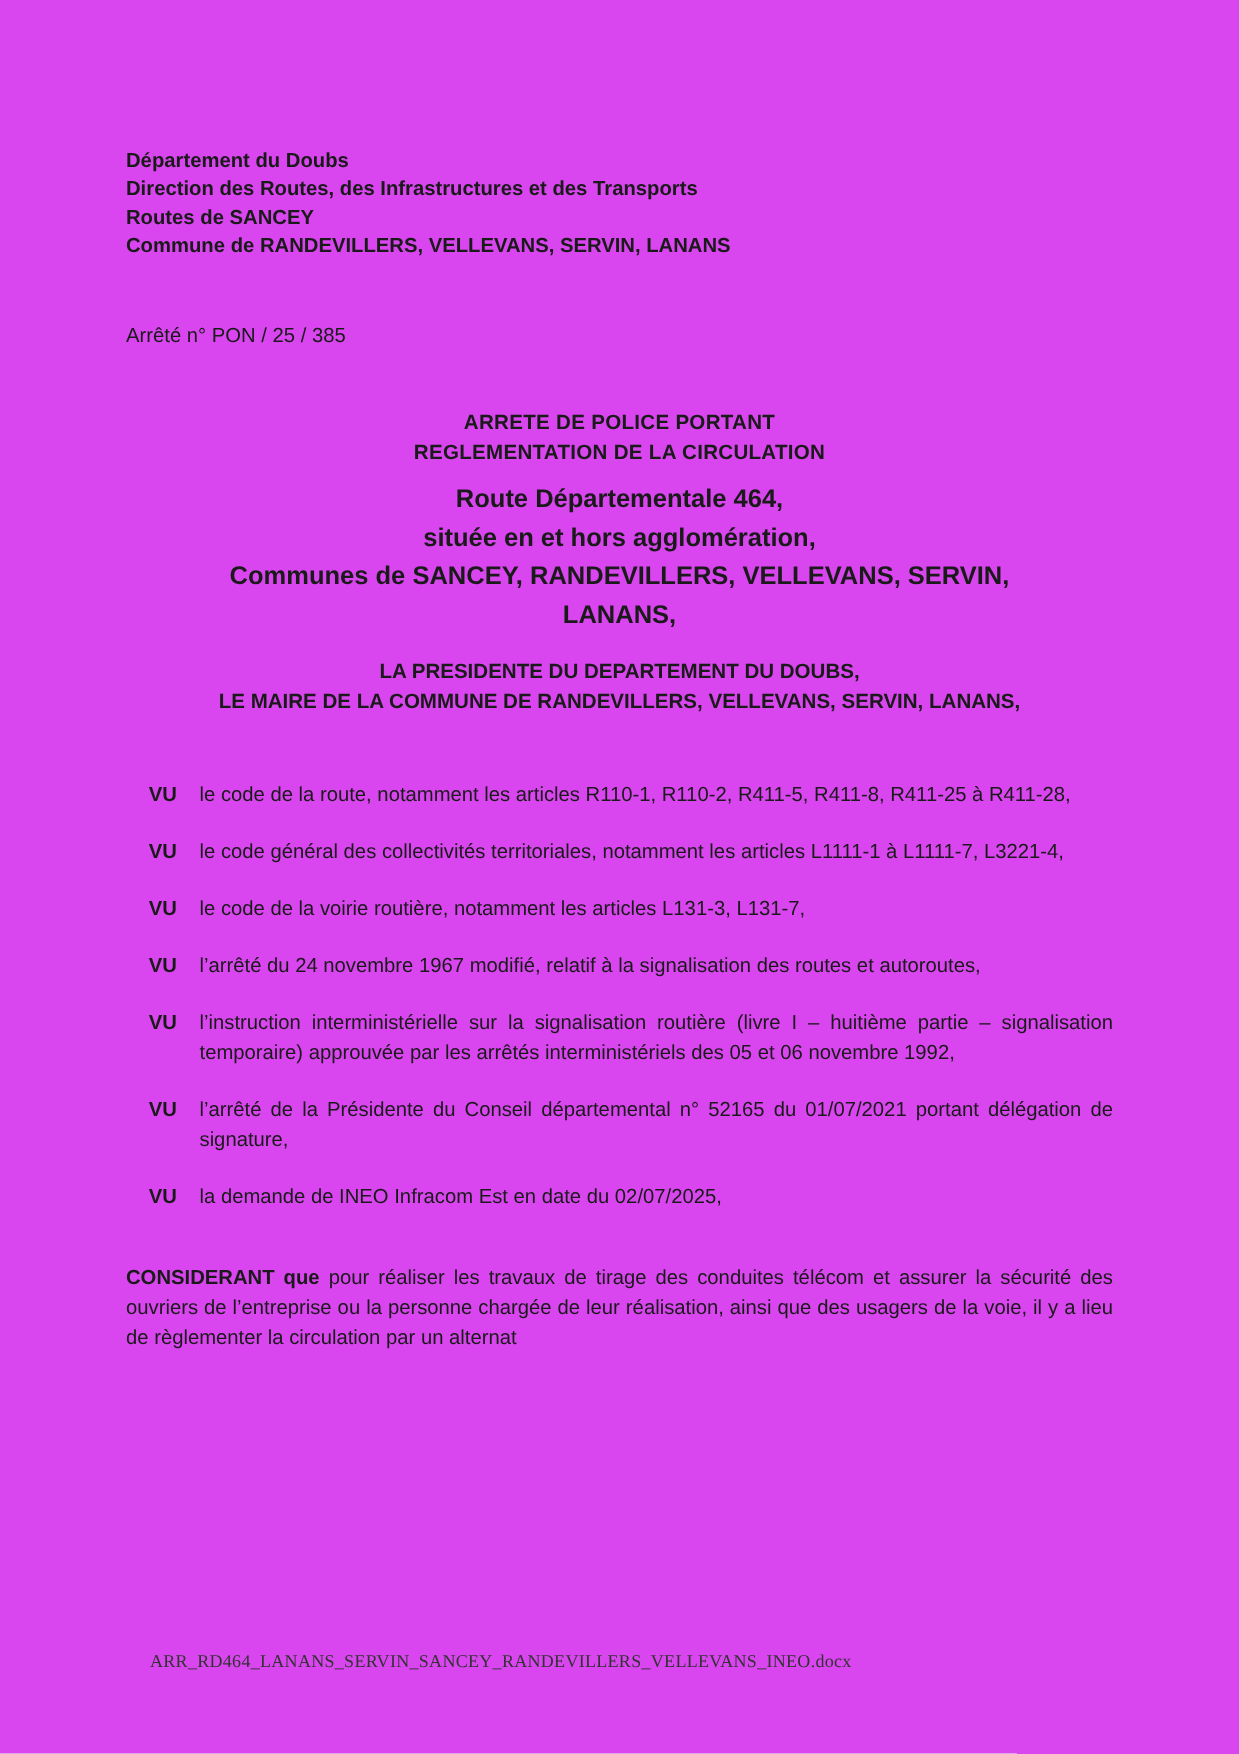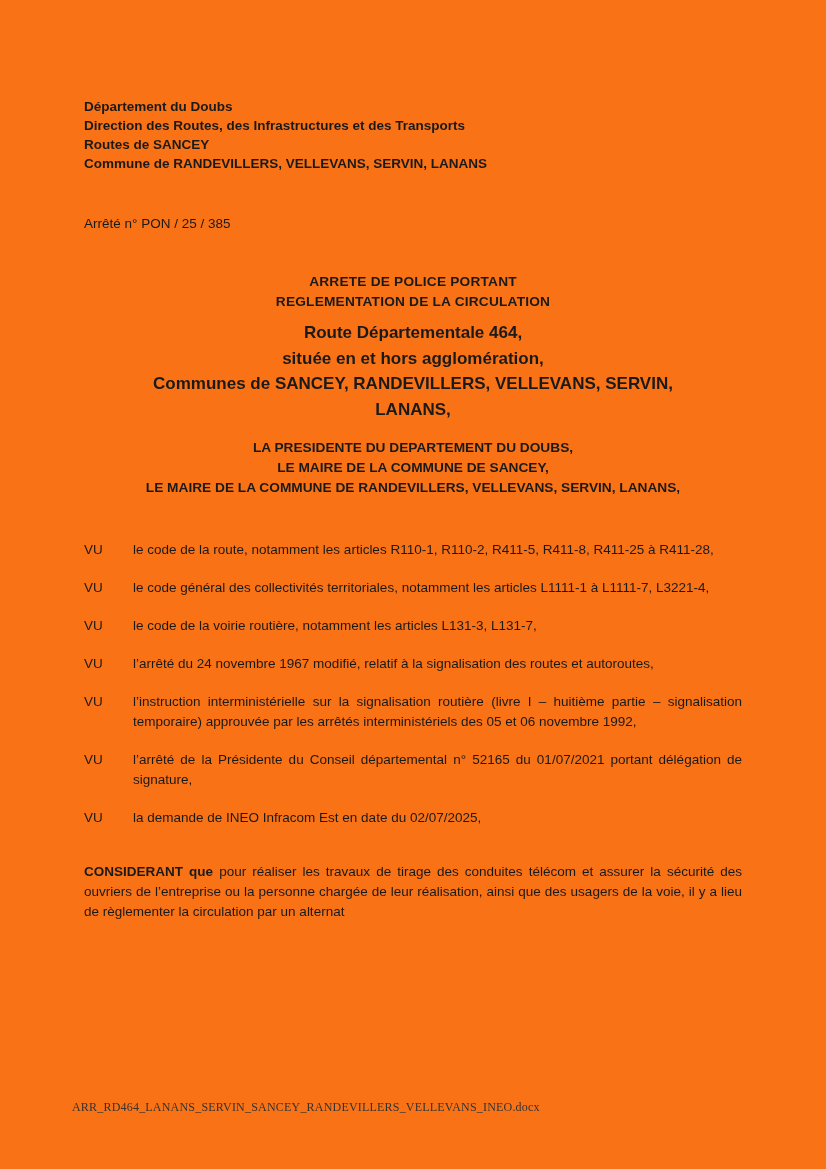--- a/index.html
+++ b/index.html
@@ -1,21 +1,21 @@
 <!DOCTYPE html>
 <html><head>
   <meta charset="utf-8">
   <style>
     * { margin: 0; padding: 0; box-sizing: border-box; }
     html, body { background: #e9e9e9; }
     .page {
       width: 826px;
       height: 1169px;
       margin: 0 auto;
-      background: #f97316;
+      background: #d946ef;
       position: relative;
       font-family: "Liberation Sans", sans-serif;
       color: #1a1a1a;
       overflow: hidden;
     }
     .content {
       padding: 97px 84px 0 84px;
     }
     .header-block {
       font-weight: bold;
@@ -56,38 +56,39 @@
     }
     .vu-item {
       display: flex;
       margin-bottom: 18px;
       font-size: 13.5px;
       line-height: 20px;
     }
     .vu-label {
       width: 49px;
       flex: 0 0 49px;
-      font-weight: normal;
+      font-weight: bold;
+      text-align: center;
     }
     .vu-text {
       flex: 1;
       text-align: justify;
     }
     .considerant {
       margin-top: 34px;
       font-size: 13.5px;
       line-height: 20px;
       text-align: justify;
     }
     .considerant-lead {
       font-weight: bold;
     }
     .page-footer {
       position: absolute;
-      left: 72px;
+      left: 100px;
       top: 1100px;
       font-family: "Liberation Serif", serif;
       font-size: 12px;
       color: #333333;
       letter-spacing: 0.2px;
     }
   </style>
 </head>
 <body>
 
@@ -110,21 +111,20 @@
 
     <div class="doc-subject">
       <div>Route Départementale 464,</div>
       <div>située en et hors agglomération,</div>
       <div>Communes de SANCEY, RANDEVILLERS, VELLEVANS, SERVIN,</div>
       <div>LANANS,</div>
     </div>
 
     <div class="authorities">
       <div>LA PRESIDENTE DU DEPARTEMENT DU DOUBS,</div>
-      <div>LE MAIRE DE LA COMMUNE DE SANCEY,</div>
       <div>LE MAIRE DE LA COMMUNE DE RANDEVILLERS, VELLEVANS, SERVIN, LANANS,</div>
     </div>
 
     <div class="vu-list">
       <div class="vu-item">
         <div class="vu-label">VU</div>
         <div class="vu-text">le code de la route, notamment les articles R110-1, R110-2, R411-5, R411-8, R411-25 à R411-28,</div>
       </div>
       <div class="vu-item">
         <div class="vu-label">VU</div>

